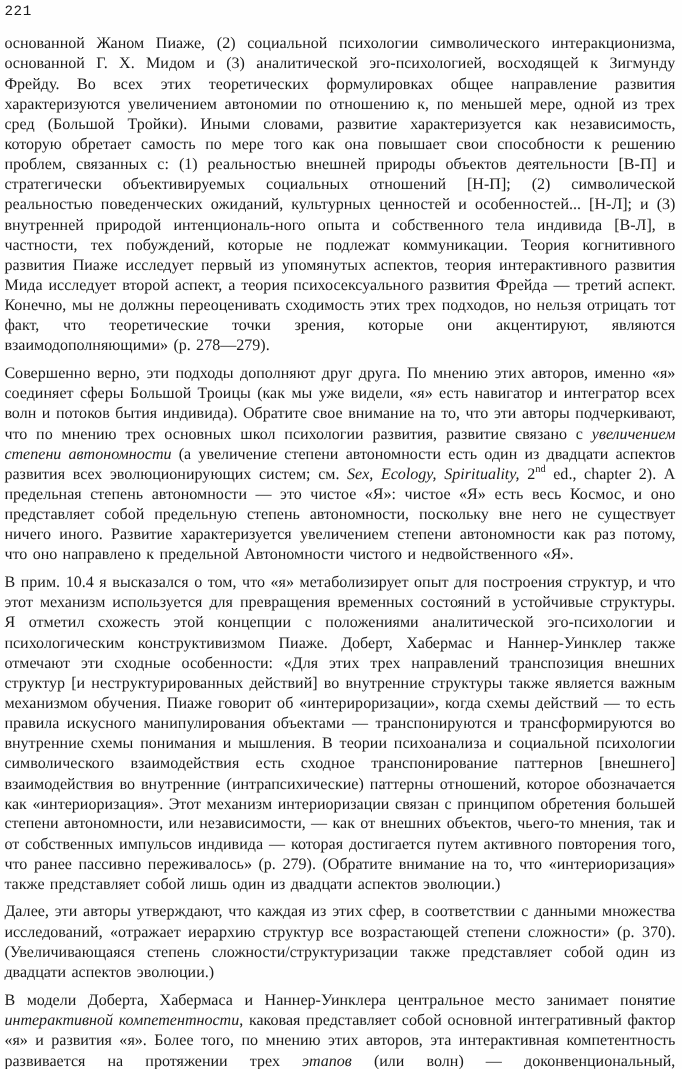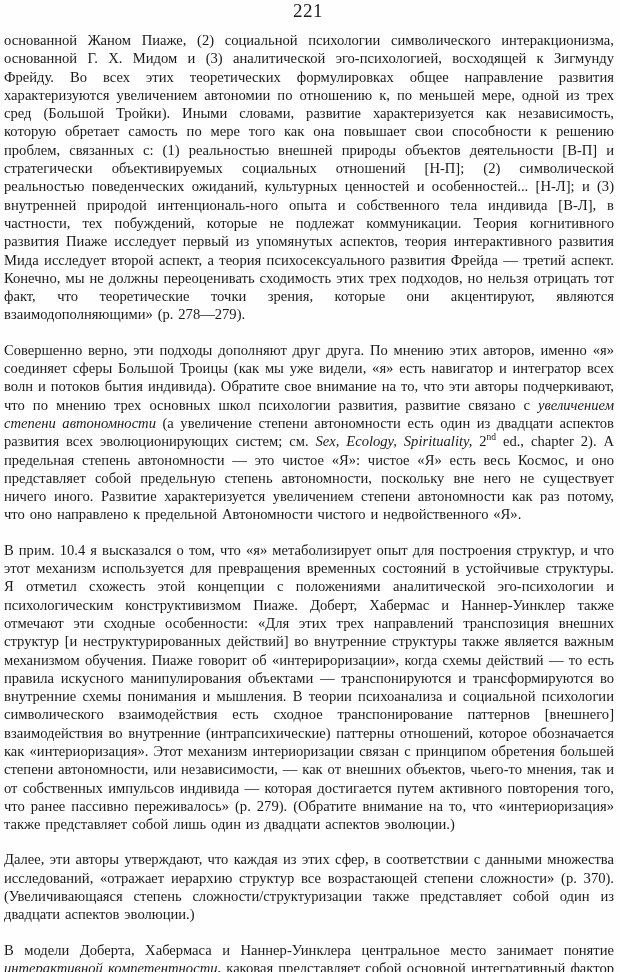--- a/index.html
+++ b/index.html
@@ -14,40 +14,41 @@
     color: #1a1a1a;
     font-family: "Liberation Serif", "DejaVu Serif", serif;
   }
   .page {
     box-sizing: border-box;
     width: 620px;
     height: 972px;
     padding: 3px 6px 0 4px;
   }
   .page-number {
-    text-align: center;
-    font-size: 19px;
+    text-align: left;
+    font-size: 13px;
     line-height: 15px;
     padding-right: 2px;
     letter-spacing: 0.5px;
+    font-family: Liberation Mono, monospace;
   }
   .text-block {
     margin-top: 13px;
   }
   .text-block p {
     margin: 0 0 0 0;
     padding: 0;
     font-size: 14.6px;
     line-height: 18.3px;
     text-align: justify;
     text-justify: inter-word;
     word-spacing: 1.2px;
   }
   .text-block p + p {
-    margin-top: 17px;
+    margin-top: 7px;
     font-family: Liberation Serif, serif;
   }
   .text-block sup {
     font-size: 9.5px;
     line-height: 0;
     vertical-align: super;
   }
   .text-block .it {
     font-style: italic;
   }

